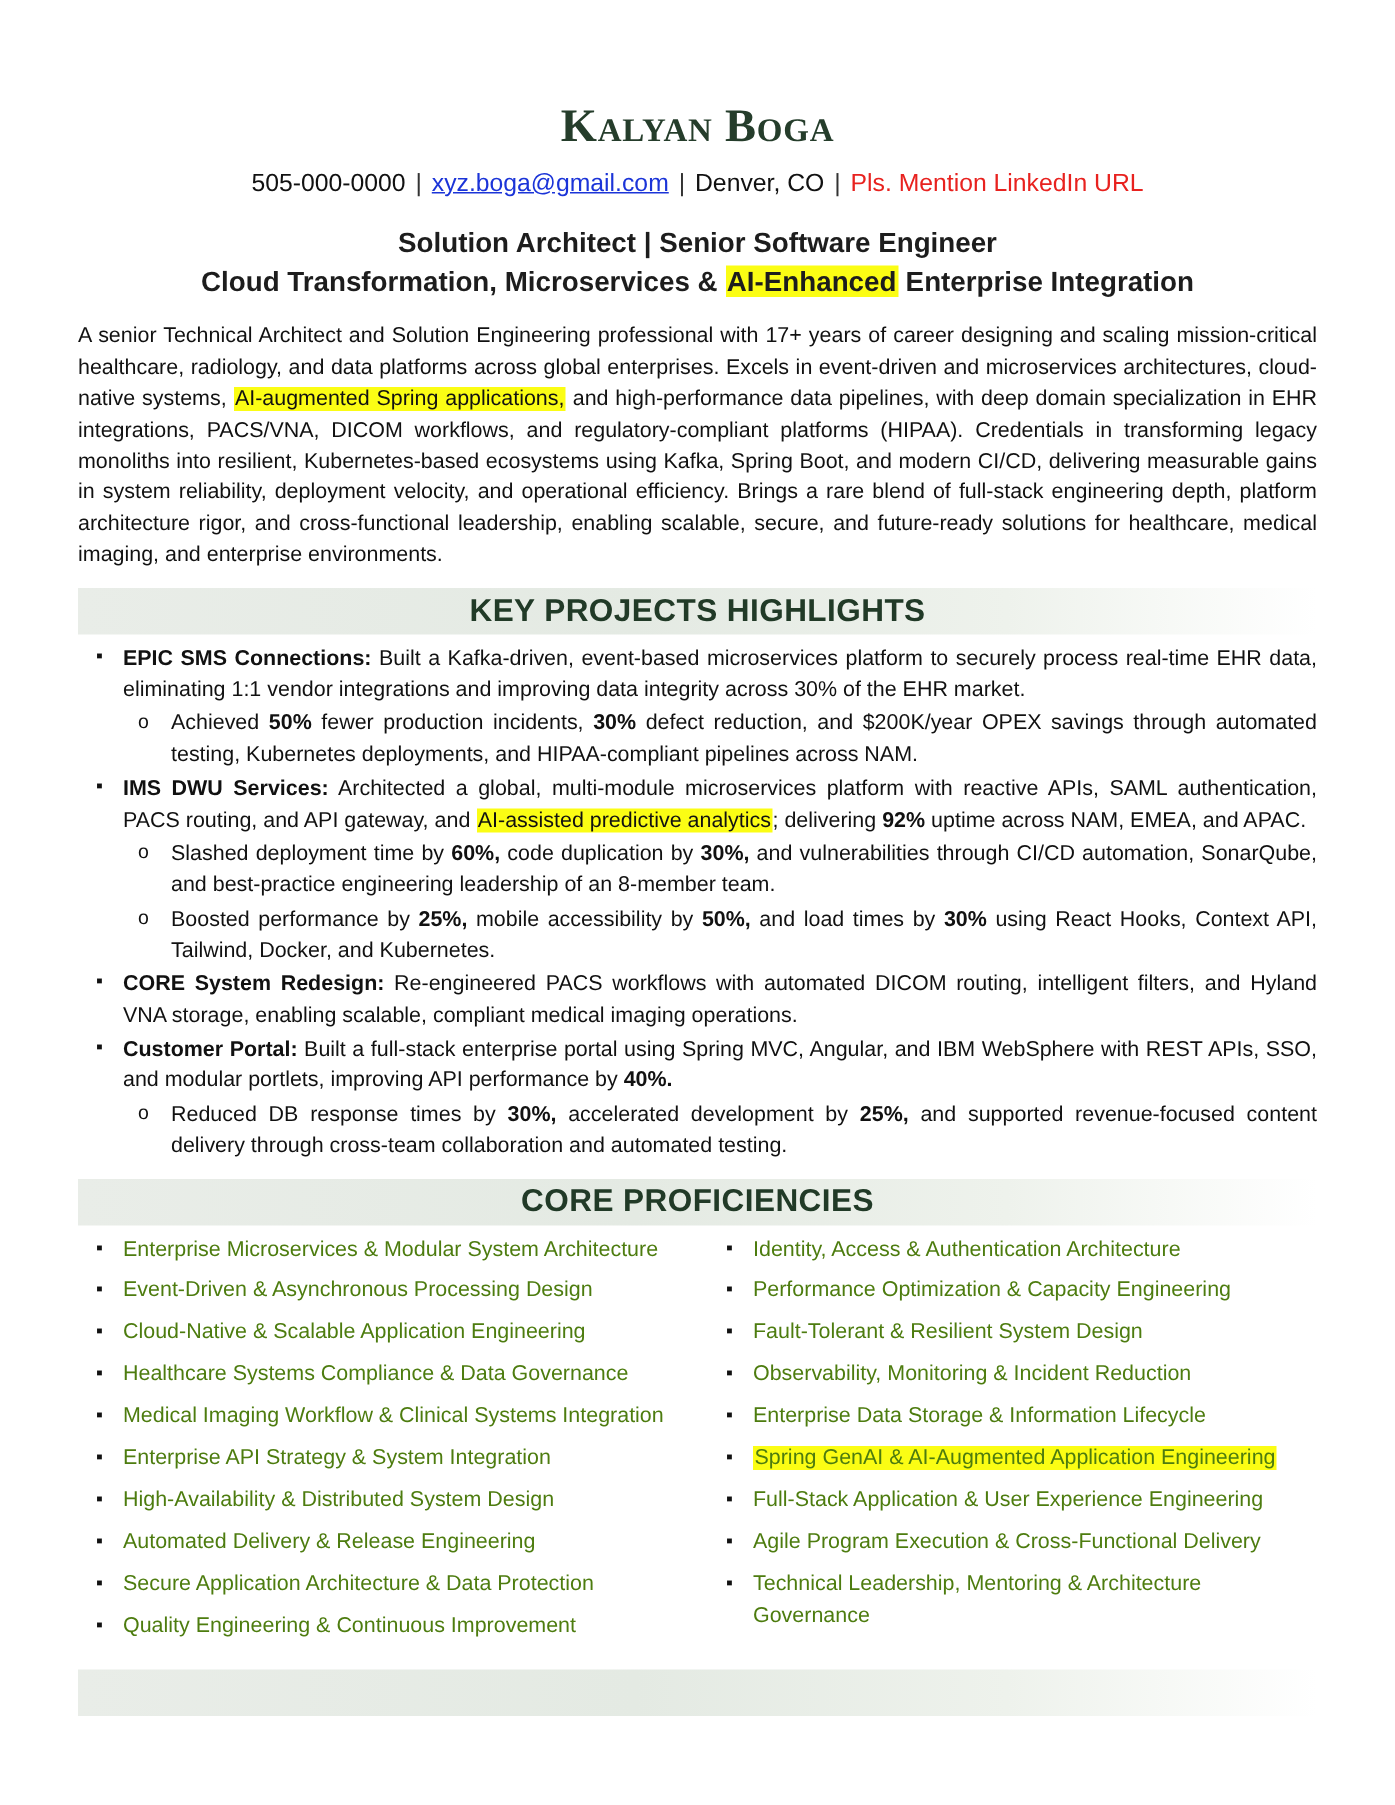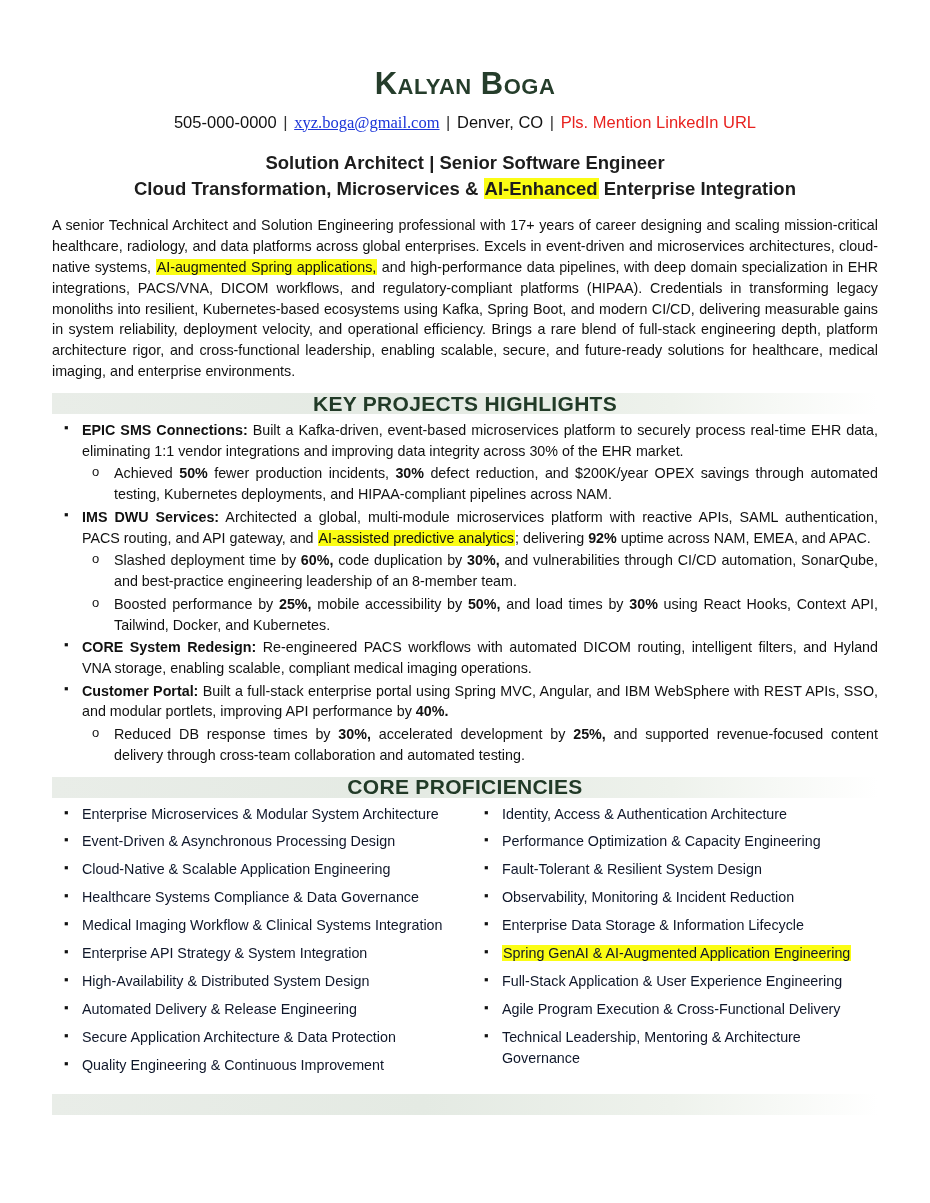--- a/index.html
+++ b/index.html
@@ -26,33 +26,33 @@
   .name {
     text-align: center;
     color: #253d2b;
     font-weight: bold;
     font-size: 31px;
     letter-spacing: 0.5px;
     padding-top: 68px;
     line-height: 1.05;
     font-variant: small-caps;
     text-transform: capitalize;
+    font-family: Liberation Serif, serif;
   }
   .contact-line {
     text-align: center;
     font-size: 16.5px;
     margin-top: 12px;
     color: #111;
     white-space: nowrap;
   }
   .contact-line .sep { color: #333; padding: 0 2px; }
   .email-link {
     color: #1b34d8;
     text-decoration: underline;
-    font-family: Liberation Serif, serif;
   }
   .linkedin-note { color: #e8221f; }
 
   .tagline {
     text-align: center;
     font-weight: bold;
     font-size: 18.5px;
     color: #1d1d1d;
     margin-top: 17px;
     line-height: 1.45;
@@ -71,21 +71,21 @@
     line-height: 1.46;
     text-align: justify;
     text-justify: inter-word;
     color: #111;
     hyphens: auto;
   }
 
   
   .section-bar {
     margin-top: 11px;
-    height: 21px;
+    height: 31px;
     background: linear-gradient(to right, #e9ede8 0%, #e4eae3 45%, #eef2ec 75%, #ffffff 100%);
     display: flex;
     align-items: center;
     justify-content: center;
   }
   .section-bar .title {
     color: #213a27;
     font-weight: bold;
     font-size: 21px;
     letter-spacing: 0.3px;
@@ -136,21 +136,21 @@
     gap: 0px;
   }
   .col { width: 50%; }
   .col.right { padding-left: 14px; }
   .pitem {
     position: relative;
     padding-left: 30px;
     font-size: 14.3px;
     line-height: 1.5;
     margin-bottom: 6.5px;
-    color: #0f172a;
+    color: #4d7c0f;
   }
   .pitem::before {
     content: "\25AA";
     position: absolute;
     left: 12px;
     top: -1px;
     font-size: 13px;
     color: #111;
   }
   .pitem .txt.hl { background: #fbfd14; }

